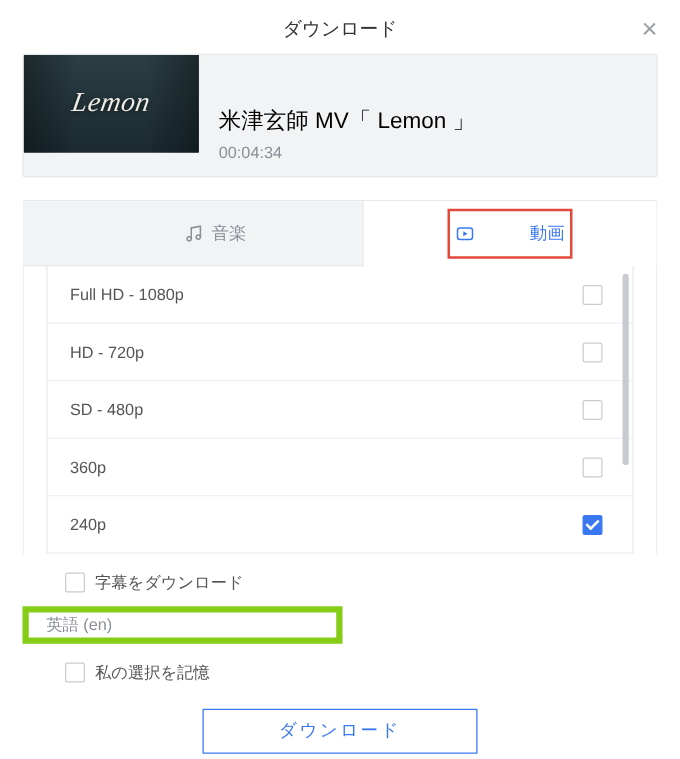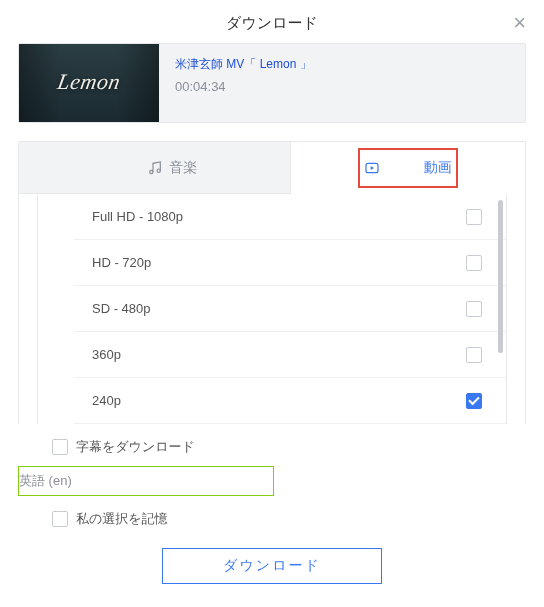--- a/index.html
+++ b/index.html
@@ -63,21 +63,21 @@
     font-size: 22px;
     text-shadow: 0 1px 4px rgba(0,0,0,0.6);
     letter-spacing: 0.5px;
   }
   .media-meta {
     padding: 12px 16px;
     display: flex;
     flex-direction: column;
     gap: 6px;
   }
-  .media-title { font-size: 12px; color: #1d4ed8; }
+  .media-title { font-size: 18px; color: #000000; margin-top: 28px; }
   .media-dur { font-size: 13px; color: #8a8f98; }
 
   .tabs-wrap {
     margin: 18px 18px 0;
     border: 1px solid #e6e8eb;
     border-bottom: none;
     border-radius: 2px 2px 0 0;
     overflow: visible;
   }
   .tabs {
@@ -117,21 +117,20 @@
     height: 40px;
   }
   .icon-music, .icon-video {
     display: inline-flex;
   }
   .list-area {
     margin: 0 18px;
     border-left: 1px solid #e6e8eb;
     border-right: 1px solid #e6e8eb;
     position: relative;
-    padding-left: 36px;
   }
   .scroll-track {
     position: absolute;
     right: 3px;
     top: 6px;
     bottom: 6px;
     width: 5px;
   }
   .scroll-thumb {
     position: absolute;
@@ -185,24 +184,24 @@
     align-items: center;
     gap: 8px;
     font-size: 13px;
     color: #555;
     margin-bottom: 10px;
     padding-left: 34px;
   }
   .lang-select {
     width: 256px;
     height: 30px;
-    border: 1px solid #84cc16;
-    display: flex;
-    align-items: center;
-    padding: 0 0;
+    border: 5px solid #84cc16;
+    display: flex;
+    align-items: center;
+    padding: 0 14px;
     font-size: 13px;
     color: #8a8f98;
     margin: 2px 0 14px 0;
     cursor: pointer;
   }
 
   .footer {
     text-align: center;
     padding: 10px 0 20px;
   }

